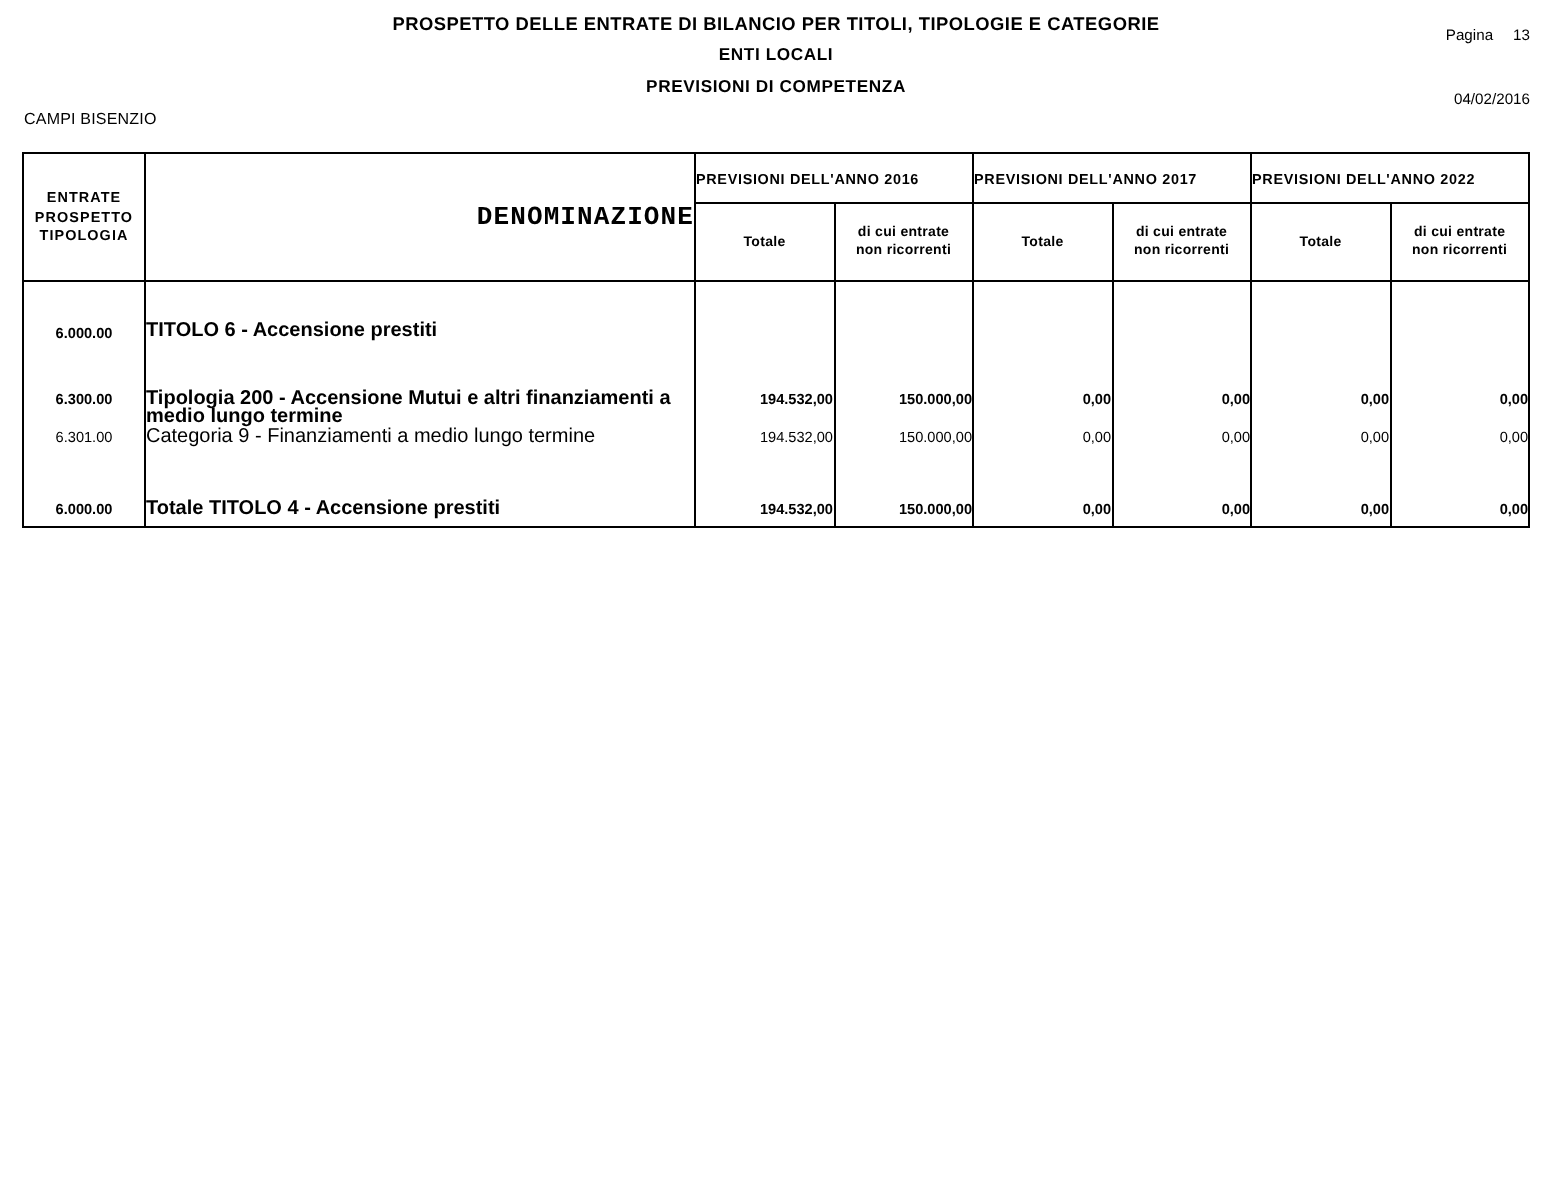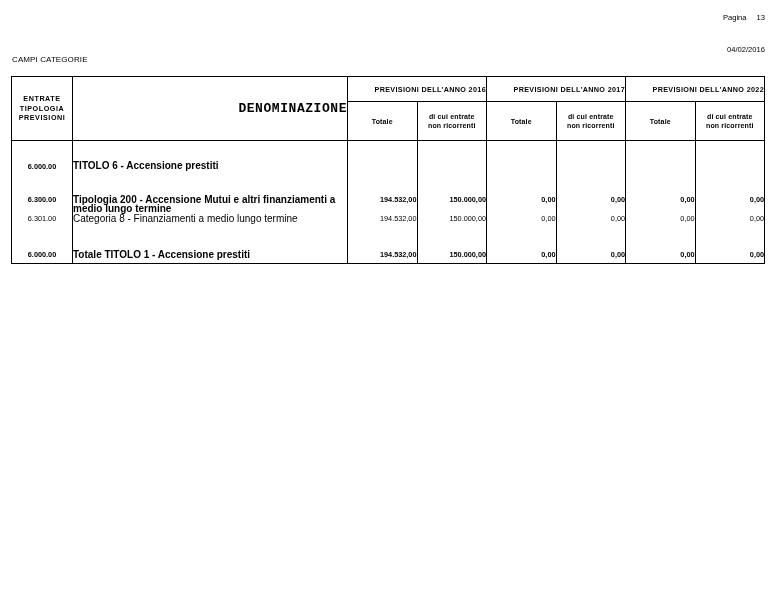--- a/index.html
+++ b/index.html
@@ -105,21 +105,21 @@
   }
   .th-denom {
     text-align: right;
     font-size: 13px;
     font-weight: bold;
     letter-spacing: 0.55px;
     height: 62px;
     font-family: Liberation Mono, monospace;
   }
   .th-year {
-    text-align: right;
+    text-align: left;
     font-size: 7.2px;
     font-weight: bold;
     letter-spacing: 0.35px;
     height: 24px;
   }
   .th-sub {
     text-align: center;
     font-size: 7px;
     font-weight: bold;
     letter-spacing: 0.15px;
@@ -169,45 +169,50 @@
     border-top: 1px solid #000000;
   }
   table.report tbody tr.last-body td {
     border-bottom: 1px solid #000000;
   }
 </style>
 </head>
 <body>
 
 <div class="page-header">
+  <div class="title-stack">
+    <div class="title-line-1">PROSPETTO DELLE ENTRATE DI BILANCIO PER TITOLI, TIPOLOGIE E CATEGORIE</div>
+    <div class="title-line-2">ENTI LOCALI</div>
+    <div class="title-line-3">PREVISIONI DI COMPETENZA</div>
+  </div>
   <div class="page-number">
     <span class="pg-label">Pagina</span><span>13</span>
   </div>
   <div class="doc-date">04/02/2016</div>
-  <div class="entity-name">CAMPI CATEGORIE</div>
+  <div class="entity-name">CAMPI BISENZIO</div>
 </div>
 
 <div class="table-wrap">
   <table class="report">
     <colgroup>
       <col class="c-codice">
       <col class="c-denom">
       <col class="c-num">
       <col class="c-num">
       <col class="c-num">
       <col class="c-num">
       <col class="c-num">
       <col class="c-num">
     </colgroup>
     <thead>
       <tr>
         <th class="th-rot" rowspan="2">
           <div>ENTRATE</div>
+          <div>PROSPETTO</div>
           <div>TIPOLOGIA</div>
-          <div>PREVISIONI</div>
         </th>
         <th class="th-denom" rowspan="2">DENOMINAZIONE</th>
         <th class="th-year" colspan="2">PREVISIONI DELL'ANNO 2016</th>
         <th class="th-year" colspan="2">PREVISIONI DELL'ANNO 2017</th>
         <th class="th-year" colspan="2">PREVISIONI DELL'ANNO 2022</th>
       </tr>
       <tr>
         <th class="th-sub">Totale</th>
         <th class="th-sub">
           <div>di cui entrate</div>
@@ -265,21 +270,21 @@
         <td class="num">194.532,00</td>
         <td class="num">150.000,00</td>
         <td class="num">0,00</td>
         <td class="num">0,00</td>
         <td class="num">0,00</td>
         <td class="num">0,00</td>
       </tr>
 
       <tr class="regular r-categoria">
         <td class="codice">6.301.00</td>
-        <td class="denom">Categoria 8 - Finanziamenti a medio lungo termine</td>
+        <td class="denom">Categoria 9 - Finanziamenti a medio lungo termine</td>
         <td class="num">194.532,00</td>
         <td class="num">150.000,00</td>
         <td class="num">0,00</td>
         <td class="num">0,00</td>
         <td class="num">0,00</td>
         <td class="num">0,00</td>
       </tr>
 
       <tr class="spacer r-gap">
         <td></td>
@@ -287,21 +292,21 @@
         <td></td>
         <td></td>
         <td></td>
         <td></td>
         <td></td>
         <td></td>
       </tr>
 
       <tr class="bold r-totale last-body">
         <td class="codice">6.000.00</td>
-        <td class="denom">Totale TITOLO 1 - Accensione prestiti</td>
+        <td class="denom">Totale TITOLO 4 - Accensione prestiti</td>
         <td class="num">194.532,00</td>
         <td class="num">150.000,00</td>
         <td class="num">0,00</td>
         <td class="num">0,00</td>
         <td class="num">0,00</td>
         <td class="num">0,00</td>
       </tr>
     </tbody>
   </table>
 </div>

